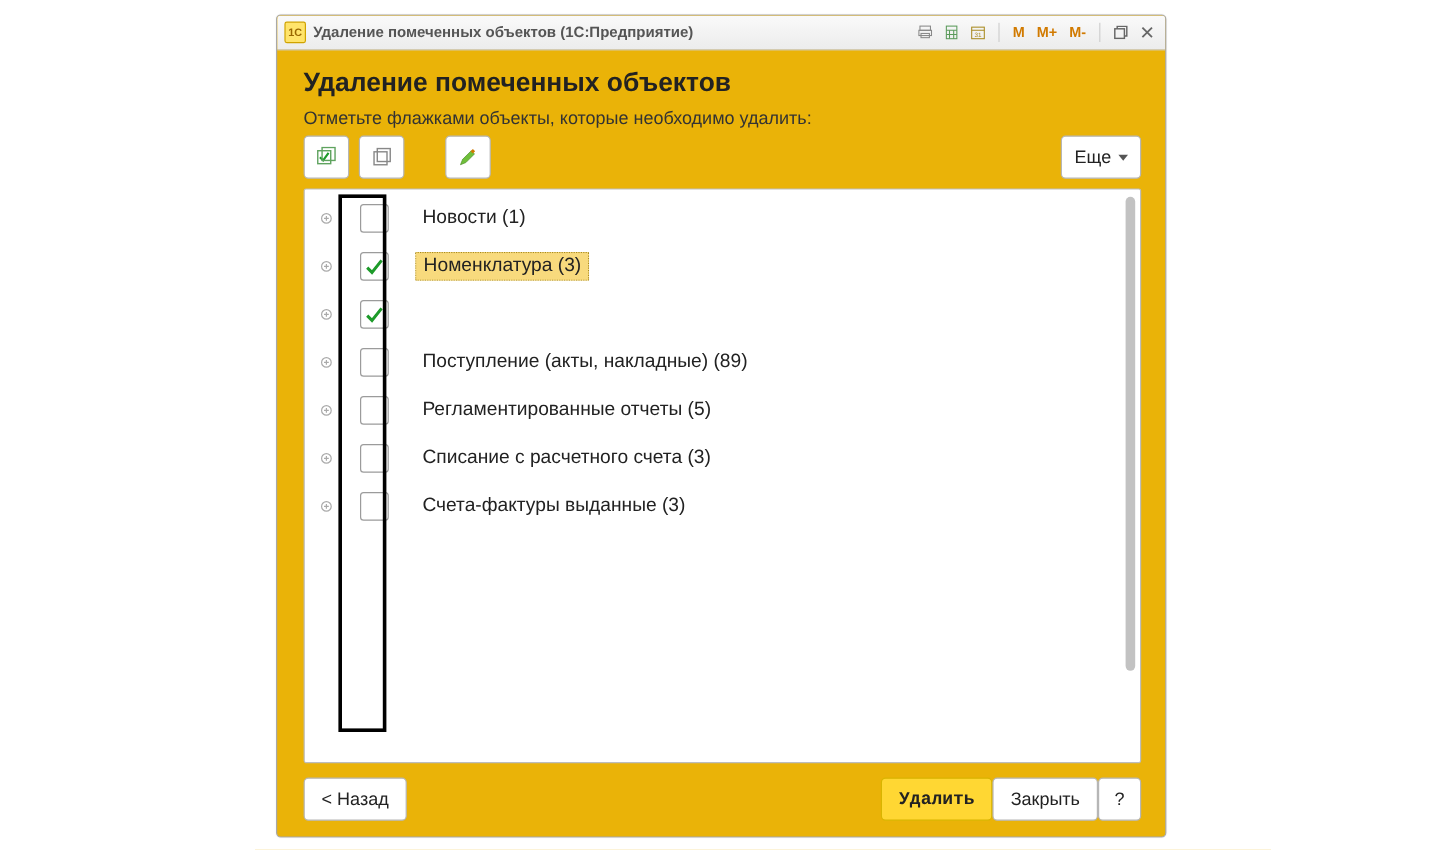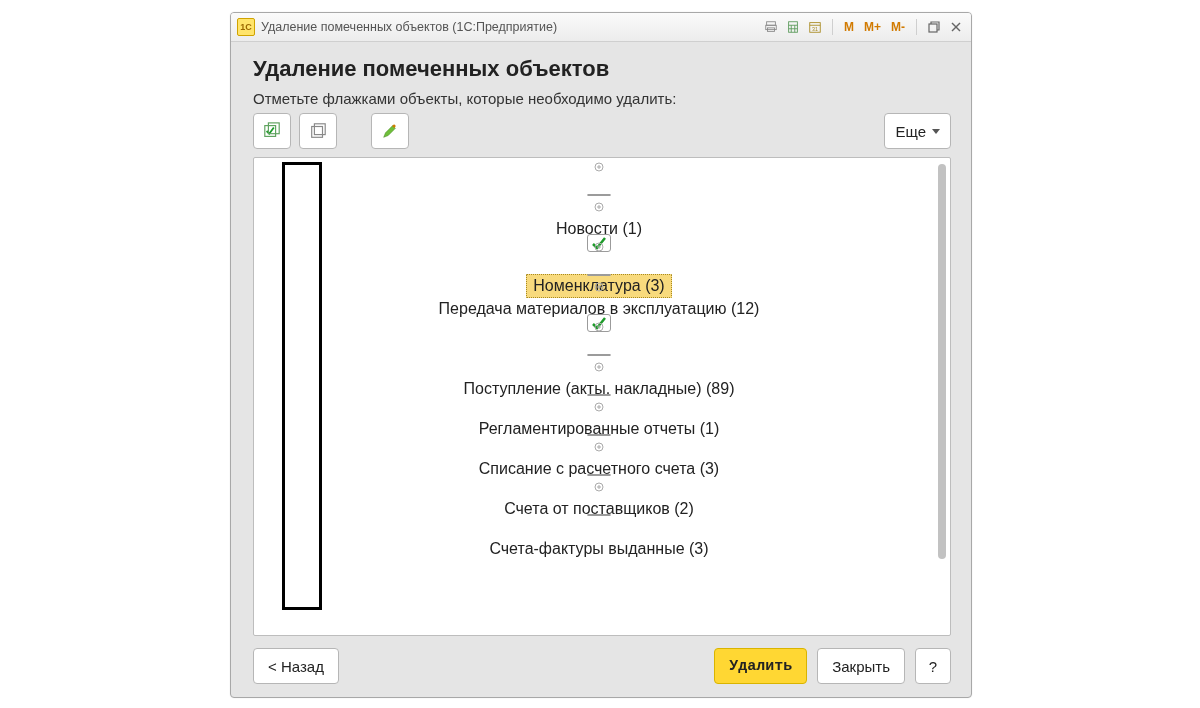--- a/index.html
+++ b/index.html
@@ -18,21 +18,21 @@
     position: relative;
   }
   .window {
     position: absolute;
     left: 230px;
     top: 12px;
     width: 740px;
     height: 684px;
     border: 1px solid #a8a8a8;
     border-radius: 4px;
-    background: #e5e5e5;
+    background: #eab308;
     box-shadow: 0 0 0 1px rgba(0,0,0,0.02);
     overflow: hidden;
   }
   .titlebar {
     height: 28px;
     background: linear-gradient(to bottom, #fafafa, #ececec);
     border-bottom: 1px solid #cfcfcf;
     display: flex;
     align-items: center;
     padding: 0 6px;
@@ -47,21 +47,21 @@
     border: 1px solid #d0a300;
     border-radius: 2px;
     display: flex;
     align-items: center;
     justify-content: center;
     font-size: 9px;
     font-weight: bold;
     color: #9a6800;
     line-height: 1;
   }
-  .title-text { flex: 0 0 auto; }
+  .title-text { flex: 0 0 auto; font-weight: bold; }
   .title-spacer { flex: 1 1 auto; }
   .title-icons { display: flex; gap: 4px; align-items: center; }
   .ticon {
     width: 18px; height: 18px;
     display: flex; align-items: center; justify-content: center;
     color: #7a7a7a;
     font-size: 11px;
     border-radius: 2px;
   }
   .ticon svg { width: 14px; height: 14px; }
@@ -146,21 +146,20 @@
     position: absolute;
     left: 6px; right: 18px; top: 4px; bottom: 4px;
     overflow: hidden;
   }
   .row {
     display: flex;
     align-items: center;
     height: 40px;
     gap: 22px;
     padding-left: 6px;
-    flex-direction: column;
   }
   .expander {
     width: 12px; height: 12px;
     display: flex; align-items: center; justify-content: center;
   }
   .expander svg { width: 10px; height: 10px; }
   .chk {
     width: 22px; height: 22px;
     border: 1px solid #9b9b9b;
     border-radius: 3px;
@@ -196,21 +195,20 @@
     position: absolute;
     right: 0; top: 0;
     width: 8px;
     background: #c2c2c2;
     border-radius: 4px;
   }
 
   .footer {
     display: flex;
     align-items: center;
-    gap: 10px;
     padding-top: 12px;
   }
   .btn {
     height: 34px;
     border: 1px solid #b6b6b6;
     border-radius: 4px;
     background: #fff;
     padding: 0 14px;
     font-size: 15px;
     display: flex; align-items: center; justify-content: center;
@@ -340,31 +338,20 @@
               <span class="row-label sel">Номенклатура (3)</span>
             </div>
             <div class="row">
               <span class="expander">
                 <svg viewBox="0 0 10 10">
                   <circle cx="5" cy="5" r="4" fill="none" stroke="#aaa" stroke-width="1"></circle>
                   <line x1="3" y1="5" x2="7" y2="5" stroke="#aaa" stroke-width="1"></line>
                   <line x1="5" y1="3" x2="5" y2="7" stroke="#aaa" stroke-width="1"></line>
                 </svg>
               </span>
-              <span class="chk"></span>
-              <span class="row-label">Передача материалов в эксплуатацию (12)</span>
-            </div>
-            <div class="row">
-              <span class="expander">
-                <svg viewBox="0 0 10 10">
-                  <circle cx="5" cy="5" r="4" fill="none" stroke="#aaa" stroke-width="1"></circle>
-                  <line x1="3" y1="5" x2="7" y2="5" stroke="#aaa" stroke-width="1"></line>
-                  <line x1="5" y1="3" x2="5" y2="7" stroke="#aaa" stroke-width="1"></line>
-                </svg>
-              </span>
               <span class="chk">
                 <svg viewBox="0 0 16 16">
                   <polyline points="2,9 6,13 14,3" fill="none" stroke="#1d9b2a" stroke-width="2.5"></polyline>
                 </svg>
               </span>
             </div>
             <div class="row">
               <span class="expander">
                 <svg viewBox="0 0 10 10">
                   <circle cx="5" cy="5" r="4" fill="none" stroke="#aaa" stroke-width="1"></circle>
@@ -377,43 +364,32 @@
             </div>
             <div class="row">
               <span class="expander">
                 <svg viewBox="0 0 10 10">
                   <circle cx="5" cy="5" r="4" fill="none" stroke="#aaa" stroke-width="1"></circle>
                   <line x1="3" y1="5" x2="7" y2="5" stroke="#aaa" stroke-width="1"></line>
                   <line x1="5" y1="3" x2="5" y2="7" stroke="#aaa" stroke-width="1"></line>
                 </svg>
               </span>
               <span class="chk"></span>
-              <span class="row-label">Регламентированные отчеты (1)</span>
+              <span class="row-label">Регламентированные отчеты (5)</span>
             </div>
             <div class="row">
               <span class="expander">
                 <svg viewBox="0 0 10 10">
                   <circle cx="5" cy="5" r="4" fill="none" stroke="#aaa" stroke-width="1"></circle>
                   <line x1="3" y1="5" x2="7" y2="5" stroke="#aaa" stroke-width="1"></line>
                   <line x1="5" y1="3" x2="5" y2="7" stroke="#aaa" stroke-width="1"></line>
                 </svg>
               </span>
               <span class="chk"></span>
               <span class="row-label">Списание с расчетного счета (3)</span>
-            </div>
-            <div class="row">
-              <span class="expander">
-                <svg viewBox="0 0 10 10">
-                  <circle cx="5" cy="5" r="4" fill="none" stroke="#aaa" stroke-width="1"></circle>
-                  <line x1="3" y1="5" x2="7" y2="5" stroke="#aaa" stroke-width="1"></line>
-                  <line x1="5" y1="3" x2="5" y2="7" stroke="#aaa" stroke-width="1"></line>
-                </svg>
-              </span>
-              <span class="chk"></span>
-              <span class="row-label">Счета от поставщиков (2)</span>
             </div>
             <div class="row">
               <span class="expander">
                 <svg viewBox="0 0 10 10">
                   <circle cx="5" cy="5" r="4" fill="none" stroke="#aaa" stroke-width="1"></circle>
                   <line x1="3" y1="5" x2="7" y2="5" stroke="#aaa" stroke-width="1"></line>
                   <line x1="5" y1="3" x2="5" y2="7" stroke="#aaa" stroke-width="1"></line>
                 </svg>
               </span>
               <span class="chk"></span>

